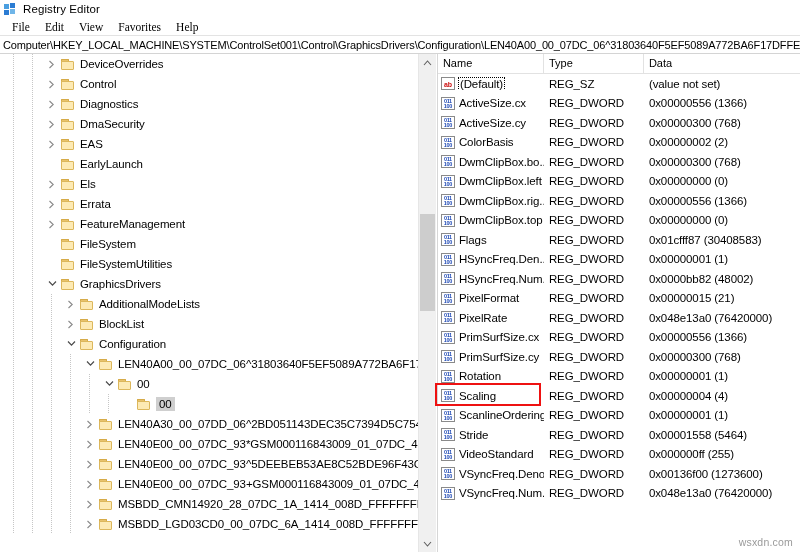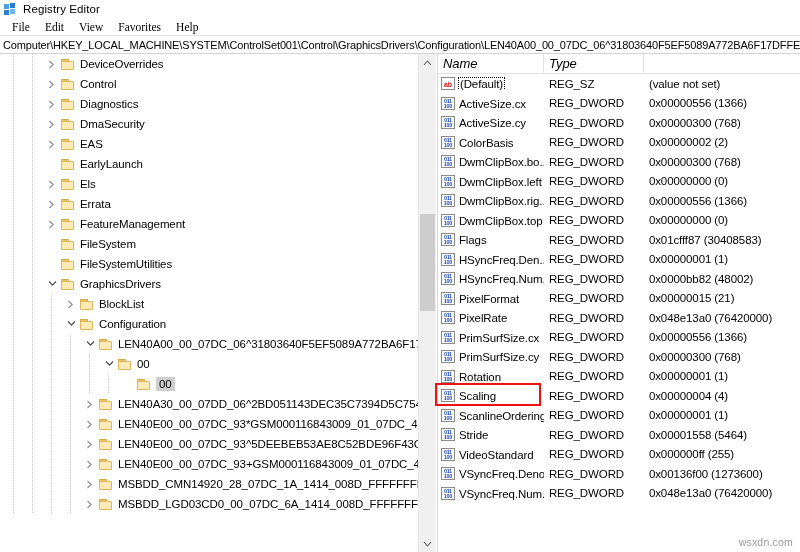--- a/index.html
+++ b/index.html
@@ -197,30 +197,29 @@
     border-left: 1px solid #d6d6d6;
   }
   .val-header {
     height: 19px;
     display: flex;
     background: #ffffff;
     border-bottom: 1px solid #e2e2e2;
     align-items: center;
   }
   .vh-cell {
-    font-size: 13px;
+    font-size: 11px;
     color: #000;
     padding-left: 5px;
     height: 19px;
     line-height: 19px;
     box-sizing: border-box;
     border-right: 1px solid #e2e2e2;
     overflow: hidden;
     white-space: nowrap;
-    font-style: italic;
   }
   .vh-name { width: 106px; }
   .vh-type { width: 100px; }
   .vh-data { width: 156px; border-right: none; }
 
   .val-rows {
     position: absolute;
     top: 20px; left: 0;
     width: 363px;
     height: 478px;
@@ -234,21 +233,21 @@
     position: relative;
   }
   .vcell {
     font-size: 11.5px;
     color: #000;
     letter-spacing: -0.1px;
     overflow: hidden;
     white-space: nowrap;
     box-sizing: border-box;
   }
-  .vc-name { width: 106px; padding-left: 3px; display:flex; align-items:flex-end; }
+  .vc-name { width: 106px; padding-left: 3px; display:flex; align-items:center; }
   .vc-type { width: 100px; padding-left: 5px; }
   .vc-data { width: 157px; padding-left: 5px; }
   .vrow.focused .vc-name .nm {
     outline: 1px dotted #000;
     outline-offset: 0px;
     padding: 0 1px;
   }
 
   
   .vicon {
@@ -507,20 +506,36 @@
           <div style="width: 63px; flex: 0 0 auto;"></div>
           <div class="twisty">
             <svg width="7" height="9" viewBox="0 0 7 9">
               <path d="M1.5 1 L5.2 4.5 L1.5 8" stroke="#8a8a8a" stroke-width="1.1" fill="none"></path>
             </svg>
           </div>
           <div class="folder">
             <div class="tab"></div>
             <div class="body"></div>
           </div>
+          <span class="tlabel">AdditionalModeLists</span>
+        </div>
+        <div class="tnode">
+          <div class="guide" style="left: 13px;"></div>
+          <div class="guide" style="left: 32px;"></div>
+          <div class="guide" style="left: 51px;"></div>
+          <div style="width: 63px; flex: 0 0 auto;"></div>
+          <div class="twisty">
+            <svg width="7" height="9" viewBox="0 0 7 9">
+              <path d="M1.5 1 L5.2 4.5 L1.5 8" stroke="#8a8a8a" stroke-width="1.1" fill="none"></path>
+            </svg>
+          </div>
+          <div class="folder">
+            <div class="tab"></div>
+            <div class="body"></div>
+          </div>
           <span class="tlabel">BlockList</span>
         </div>
         <div class="tnode">
           <div class="guide" style="left: 13px;"></div>
           <div class="guide" style="left: 32px;"></div>
           <div class="guide" style="left: 51px;"></div>
           <div style="width: 63px; flex: 0 0 auto;"></div>
           <div class="twisty">
             <svg width="9" height="7" viewBox="0 0 9 7">
               <path d="M1 1.5 L4.5 5.2 L8 1.5" stroke="#4a4a4a" stroke-width="1.2" fill="none"></path>
@@ -698,20 +713,21 @@
             <path d="M1 1 L4.5 5 L8 1" stroke="#606060" stroke-width="1.1" fill="none"></path>
           </svg>
       </div>
     </div>
   </div>
 
   <div class="val-pane">
     <div class="val-header">
       <div class="vh-cell vh-name">Name</div>
       <div class="vh-cell vh-type">Type</div>
+      <div class="vh-cell vh-data">Data</div>
     </div>
     <div class="val-rows" id="val-rows">
         <div class="vrow focused">
           <div class="vcell vc-name">
             <div class="vicon sz">
               <span>ab</span>
             </div>
             <span class="nm">(Default)</span>
           </div>
           <div class="vcell vc-type">REG_SZ</div>

